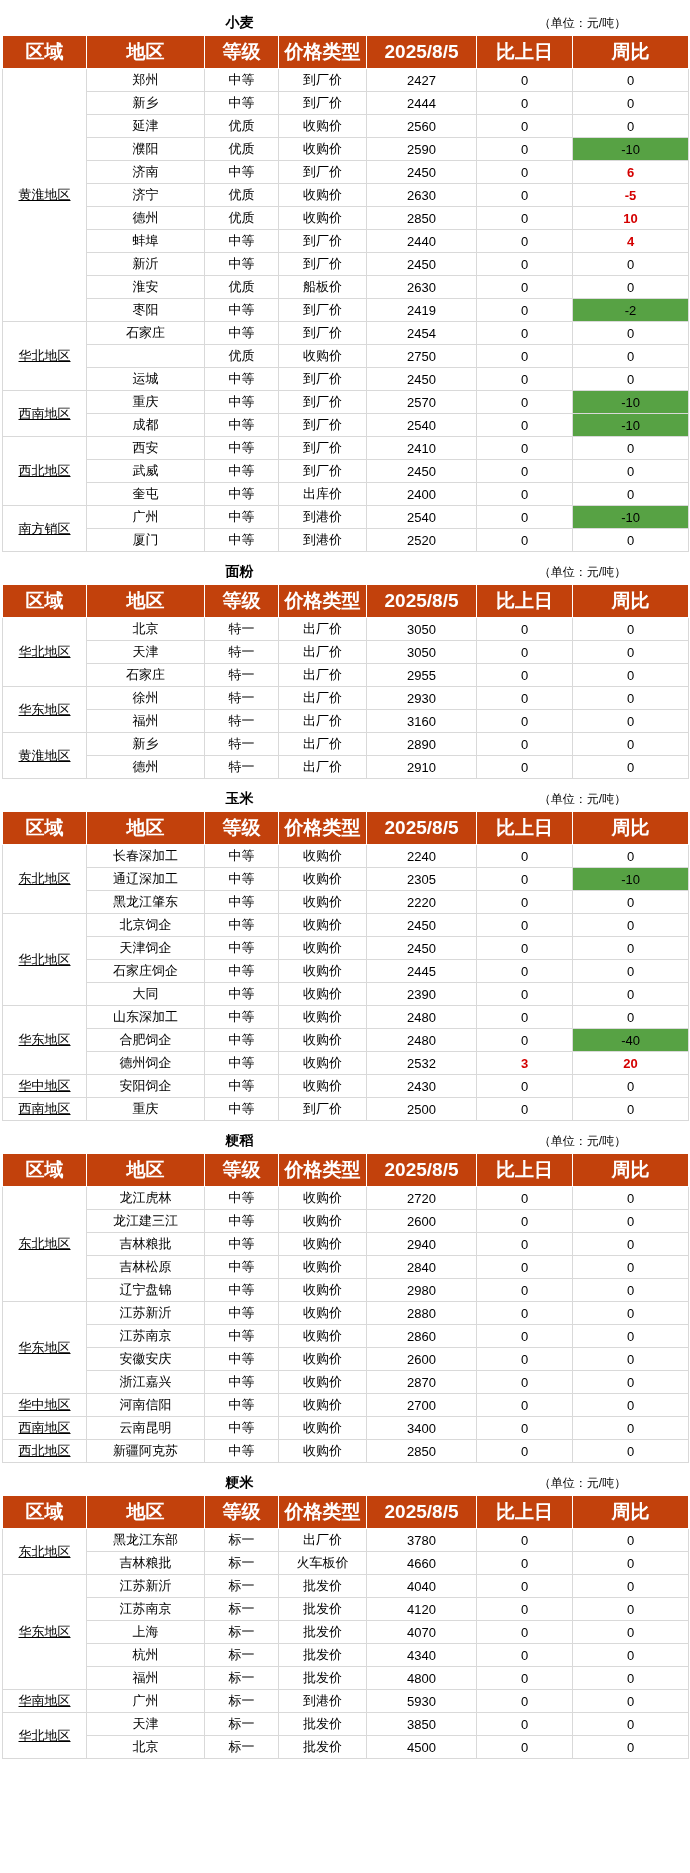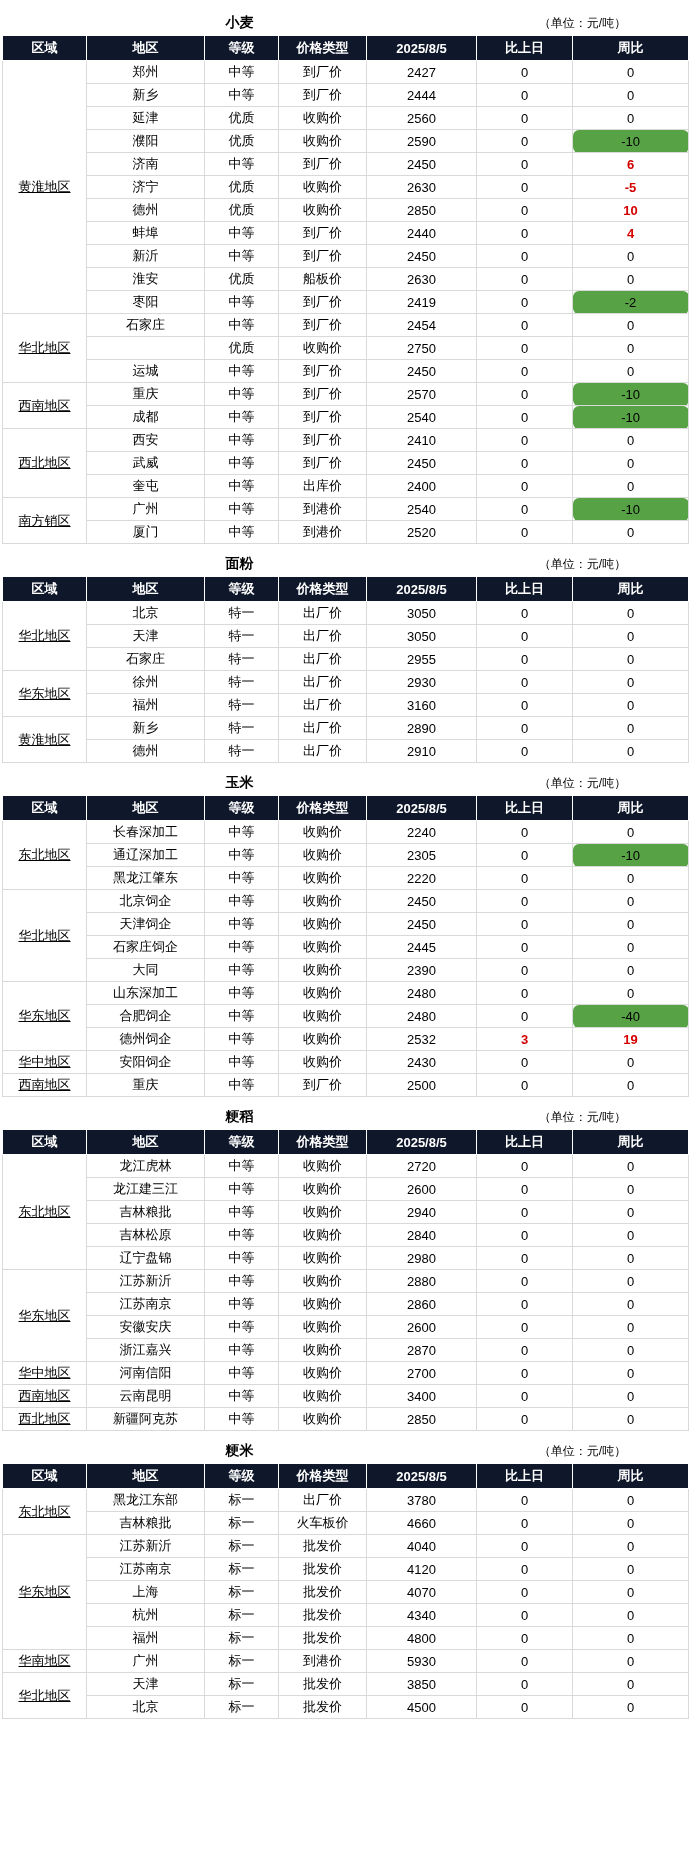--- a/index.html
+++ b/index.html
@@ -9,30 +9,30 @@
   .tbl-wrap{margin-bottom:9px;}
   .title-row td{border:none;}
   .title{
     text-align:center;font-weight:bold;font-size:14px;color:#000;
     padding:2px 0 3px 0;
   }
   .unit{
     text-align:center;font-size:12px;color:#000;padding:2px 0 3px 0;margin-top:8px;
   }
   thead th{
-    background:#0f172a;color:#ffffff;font-size:13px;font-weight:bold;
+    background:#c2410c;color:#ffffff;font-size:19px;font-weight:bold;
     border:1px solid #ffffff;padding:3px 0;text-align:center;
   }
   tbody td{
     border:1px solid #d9d9d9;font-size:13px;color:#000;
     padding:2px 0;text-align:center;height:18px;
   }
   td.region{font-size:13px;color:#000;text-decoration:underline;}
   .num{font-variant-numeric:tabular-nums;}
-  .down{background:#57a244;color:#000;border-radius:6px;}
+  .down{background:#57a244;color:#000;}
   .up{color:#d40000;font-weight:bold;}
   .zero{color:#000;}
   
   col.c0{width:84px;}
   col.c1{width:118px;}
   col.c2{width:74px;}
   col.c3{width:88px;}
   col.c4{width:110px;}
   col.c5{width:96px;}
   col.c6{width:116px;}
@@ -434,21 +434,21 @@
             <td class="num">2480</td>
             <td class="num zero">0</td>
             <td class="num down">-40</td>
           </tr>
           <tr>
             <td>德州饲企</td>
             <td>中等</td>
             <td>收购价</td>
             <td class="num">2532</td>
             <td class="num up">3</td>
-            <td class="num up">19</td>
+            <td class="num up">20</td>
           </tr>
           <tr>
             <td class="region" rowspan="1">华中地区</td>
             <td>安阳饲企</td>
             <td>中等</td>
             <td>收购价</td>
             <td class="num">2430</td>
             <td class="num zero">0</td>
             <td class="num zero">0</td>
           </tr>

